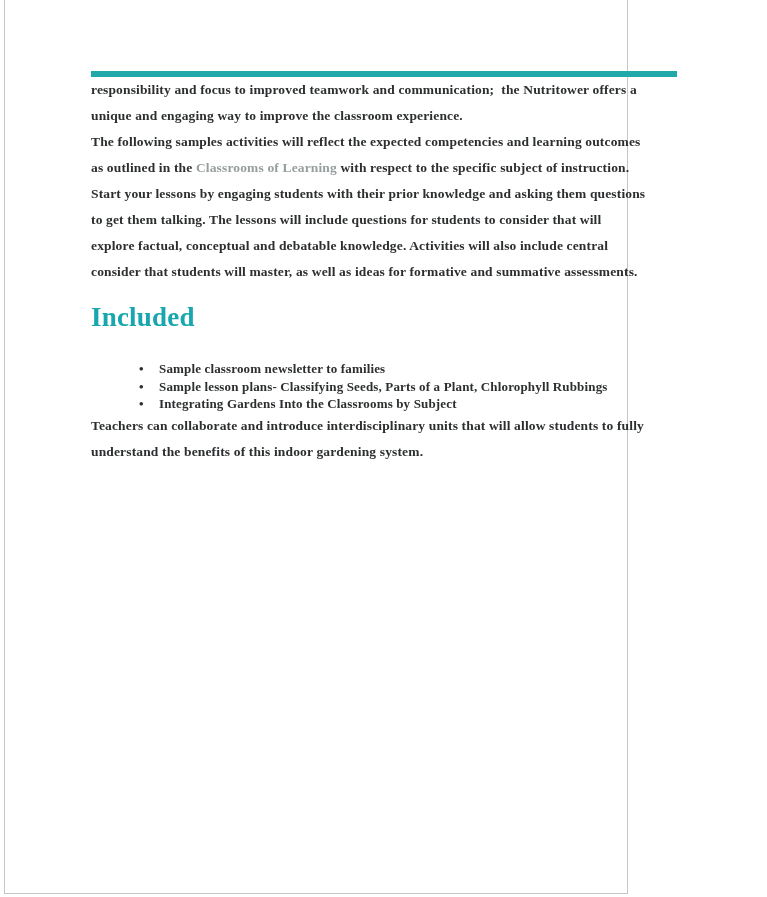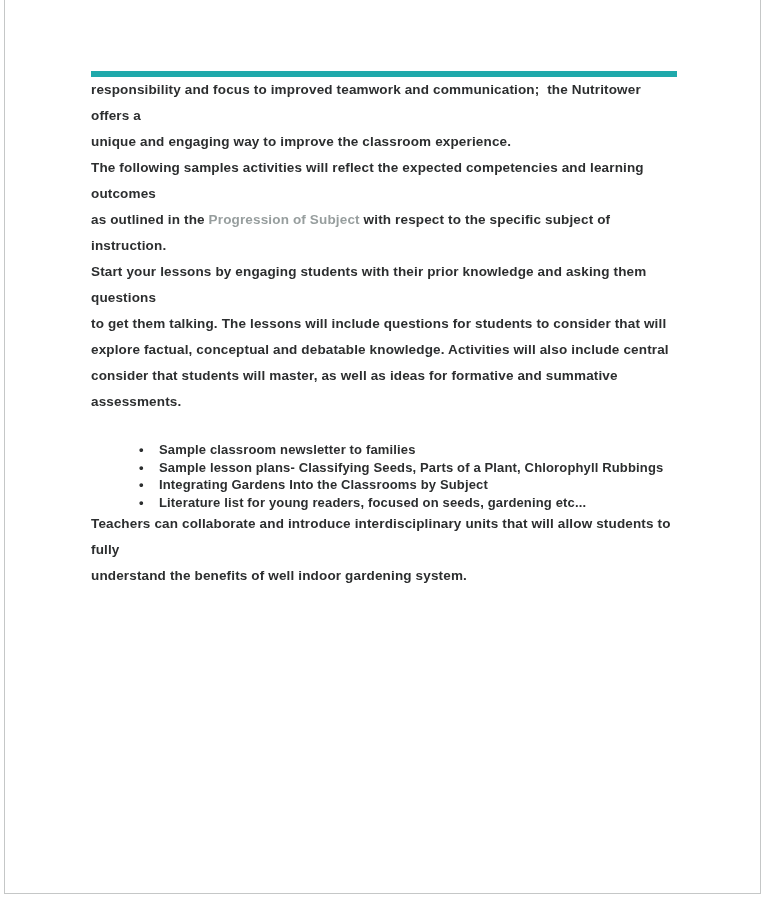--- a/index.html
+++ b/index.html
@@ -8,27 +8,28 @@
     background: #ffffff;
     width: 767px;
     height: 897px;
     overflow: hidden;
     font-family: "Liberation Sans", sans-serif;
   }
   .page {
     position: absolute;
     left: 4px;
     top: 0;
-    width: 757px;
+    width: 624px;
     height: 894px;
     box-sizing: border-box;
     background: #ffffff;
     border-left: 1px solid var(--border-color, #c5c7c7);
     border-right: 1px solid var(--border-color, #c5c7c7);
     border-bottom: 1px solid var(--border-color, #c5c7c7);
+    font-family: Liberation Serif, serif;
   }
   .content {
     padding: 0 84px 0 86px;
   }
   .accent-bar {
     margin-top: 71px;
     width: 586px;
     height: 6px;
     background: var(--accent-color, #1fa9ab);
   }
@@ -93,37 +94,37 @@
 
     <div class="accent-bar"></div>
 
     <p class="body p1">
       <span class="line">responsibility and focus to improved teamwork and communication;  the Nutritower offers a</span>
       <span class="line">unique and engaging way to improve the classroom experience.</span>
     </p>
 
     <p class="body p2">
       <span class="line">The following samples activities will reflect the expected competencies and learning outcomes</span>
-      <span class="line"><span>as outlined in the </span><a class="doc-link">Progression of Subject</a><span> with respect to the specific subject of instruction.</span></span>
+      <span class="line"><span>as outlined in the </span><a class="doc-link">Classrooms of Learning</a><span> with respect to the specific subject of instruction.</span></span>
     </p>
 
     <p class="body p3">
       <span class="line">Start your lessons by engaging students with their prior knowledge and asking them questions</span>
       <span class="line">to get them talking. The lessons will include questions for students to consider that will</span>
       <span class="line">explore factual, conceptual and debatable knowledge. Activities will also include central</span>
       <span class="line">consider that students will master, as well as ideas for formative and summative assessments.</span>
     </p>
 
+    <h1 class="included-heading">Included</h1>
 
     <ul class="bullet-list">
       <li>Sample classroom newsletter to families</li>
       <li>Sample lesson plans- Classifying Seeds, Parts of a Plant, Chlorophyll Rubbings</li>
       <li>Integrating Gardens Into the Classrooms by Subject</li>
-      <li>Literature list for young readers, focused on seeds, gardening etc...</li>
     </ul>
 
     <p class="body p4">
       <span class="line">Teachers can collaborate and introduce interdisciplinary units that will allow students to fully</span>
-      <span class="line">understand the benefits of well indoor gardening system.</span>
+      <span class="line">understand the benefits of this indoor gardening system.</span>
     </p>
 
   </div>
 </div>
 
 </body></html>

